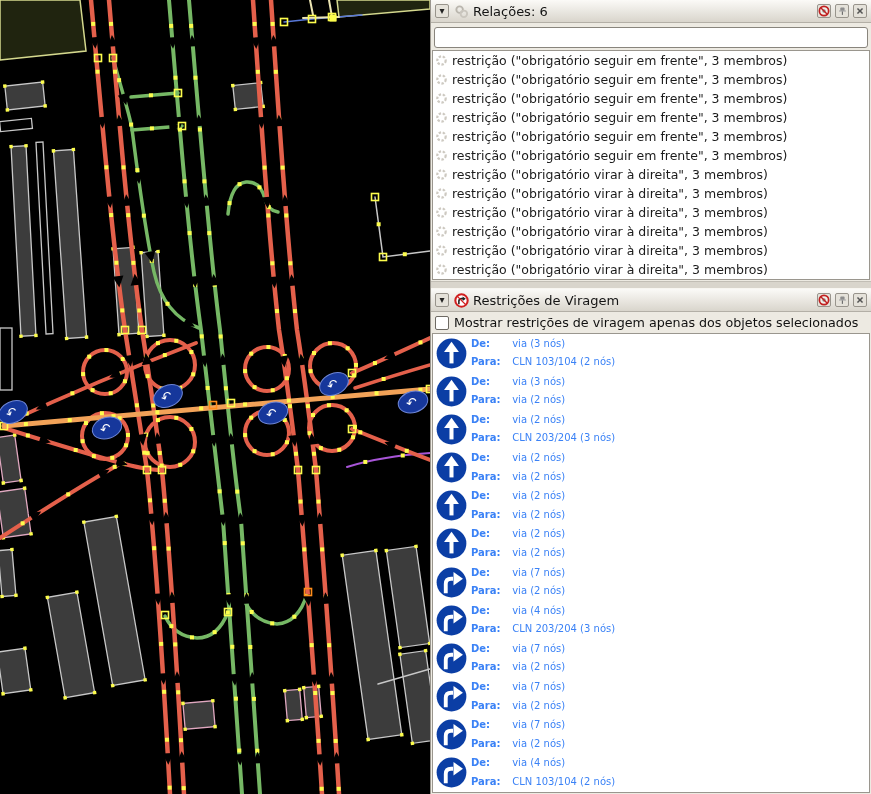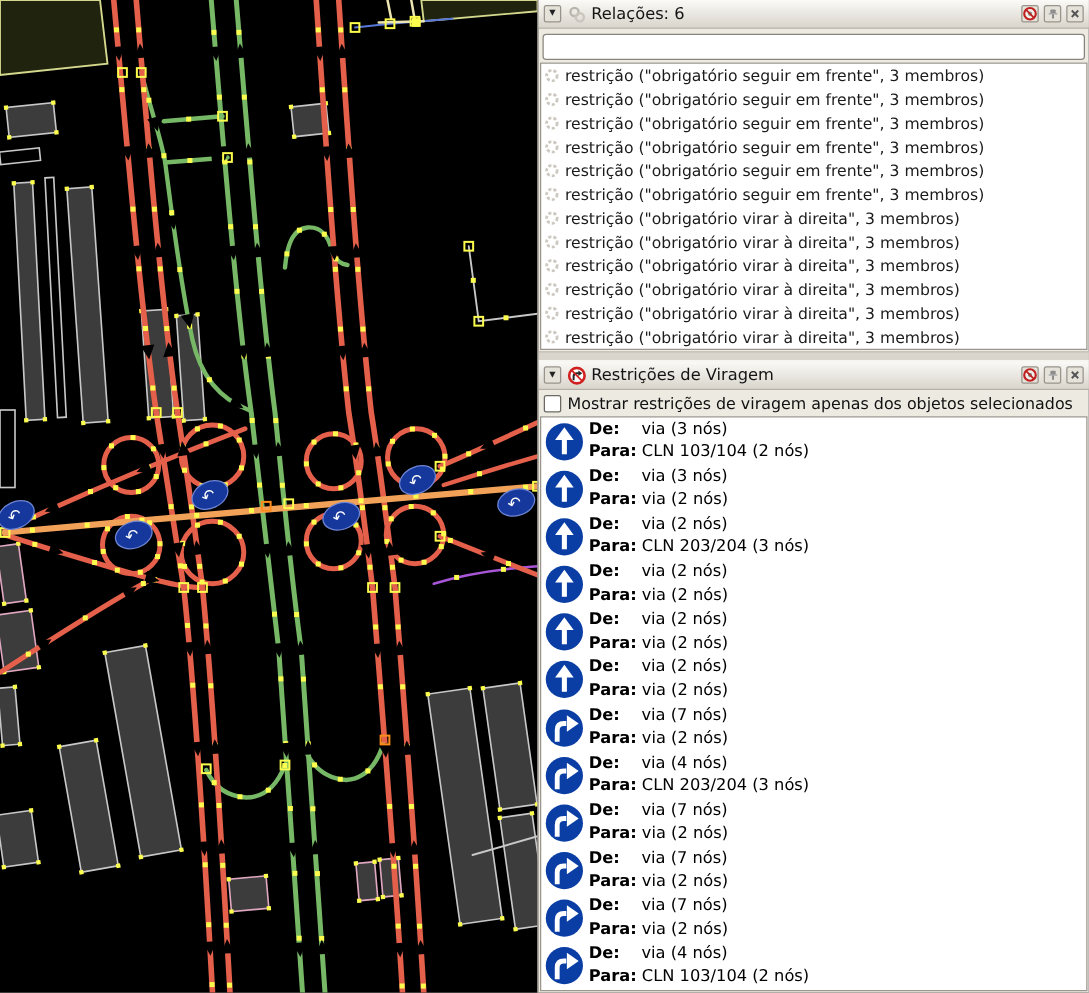--- a/index.html
+++ b/index.html
@@ -40,21 +40,21 @@
           font-size:12.5px;color:#1b1b1b;white-space:nowrap}
   .relicon{width:13px;height:13px;flex:0 0 13px}
 
   .cbrow{flex:0 0 21px;display:flex;align-items:center;gap:5px;padding-left:4px;
          font-size:12.7px;color:#111;white-space:nowrap}
   .cb{width:12px;height:12px;flex:0 0 12px;background:#fff;border:1px solid #6e6a63;border-radius:2px}
 
   .turnrow{flex:1;display:flex;align-items:center;gap:4px;padding-left:3px;min-height:0}
   .turnicon{width:31px;height:31px;flex:0 0 31px}
   .turnicon svg{width:31px;height:31px;display:block}
-  .turnlines{font-size:13px;color:#000000;line-height:18.5px;white-space:nowrap}
+  .turnlines{font-size:10px;color:#3b82f6;line-height:18.5px;white-space:nowrap}
   .turnlines b{display:inline-block;min-width:38px;font-weight:bold}
 </style>
 </head>
 <body>
 
 <div id="map">
   <svg id="mapsvg" width="430" height="794" viewBox="0 0 430 794">
     <g id="g-landuse">
         <polygon points="0,0 80,0 86,51 0,60" fill="#20240f" stroke="#d5d98e" stroke-width="1.5"></polygon>
         <polygon points="337,0 430,0 430,9 339,17" fill="#20240f" stroke="#d5d98e" stroke-width="1.5"></polygon>

